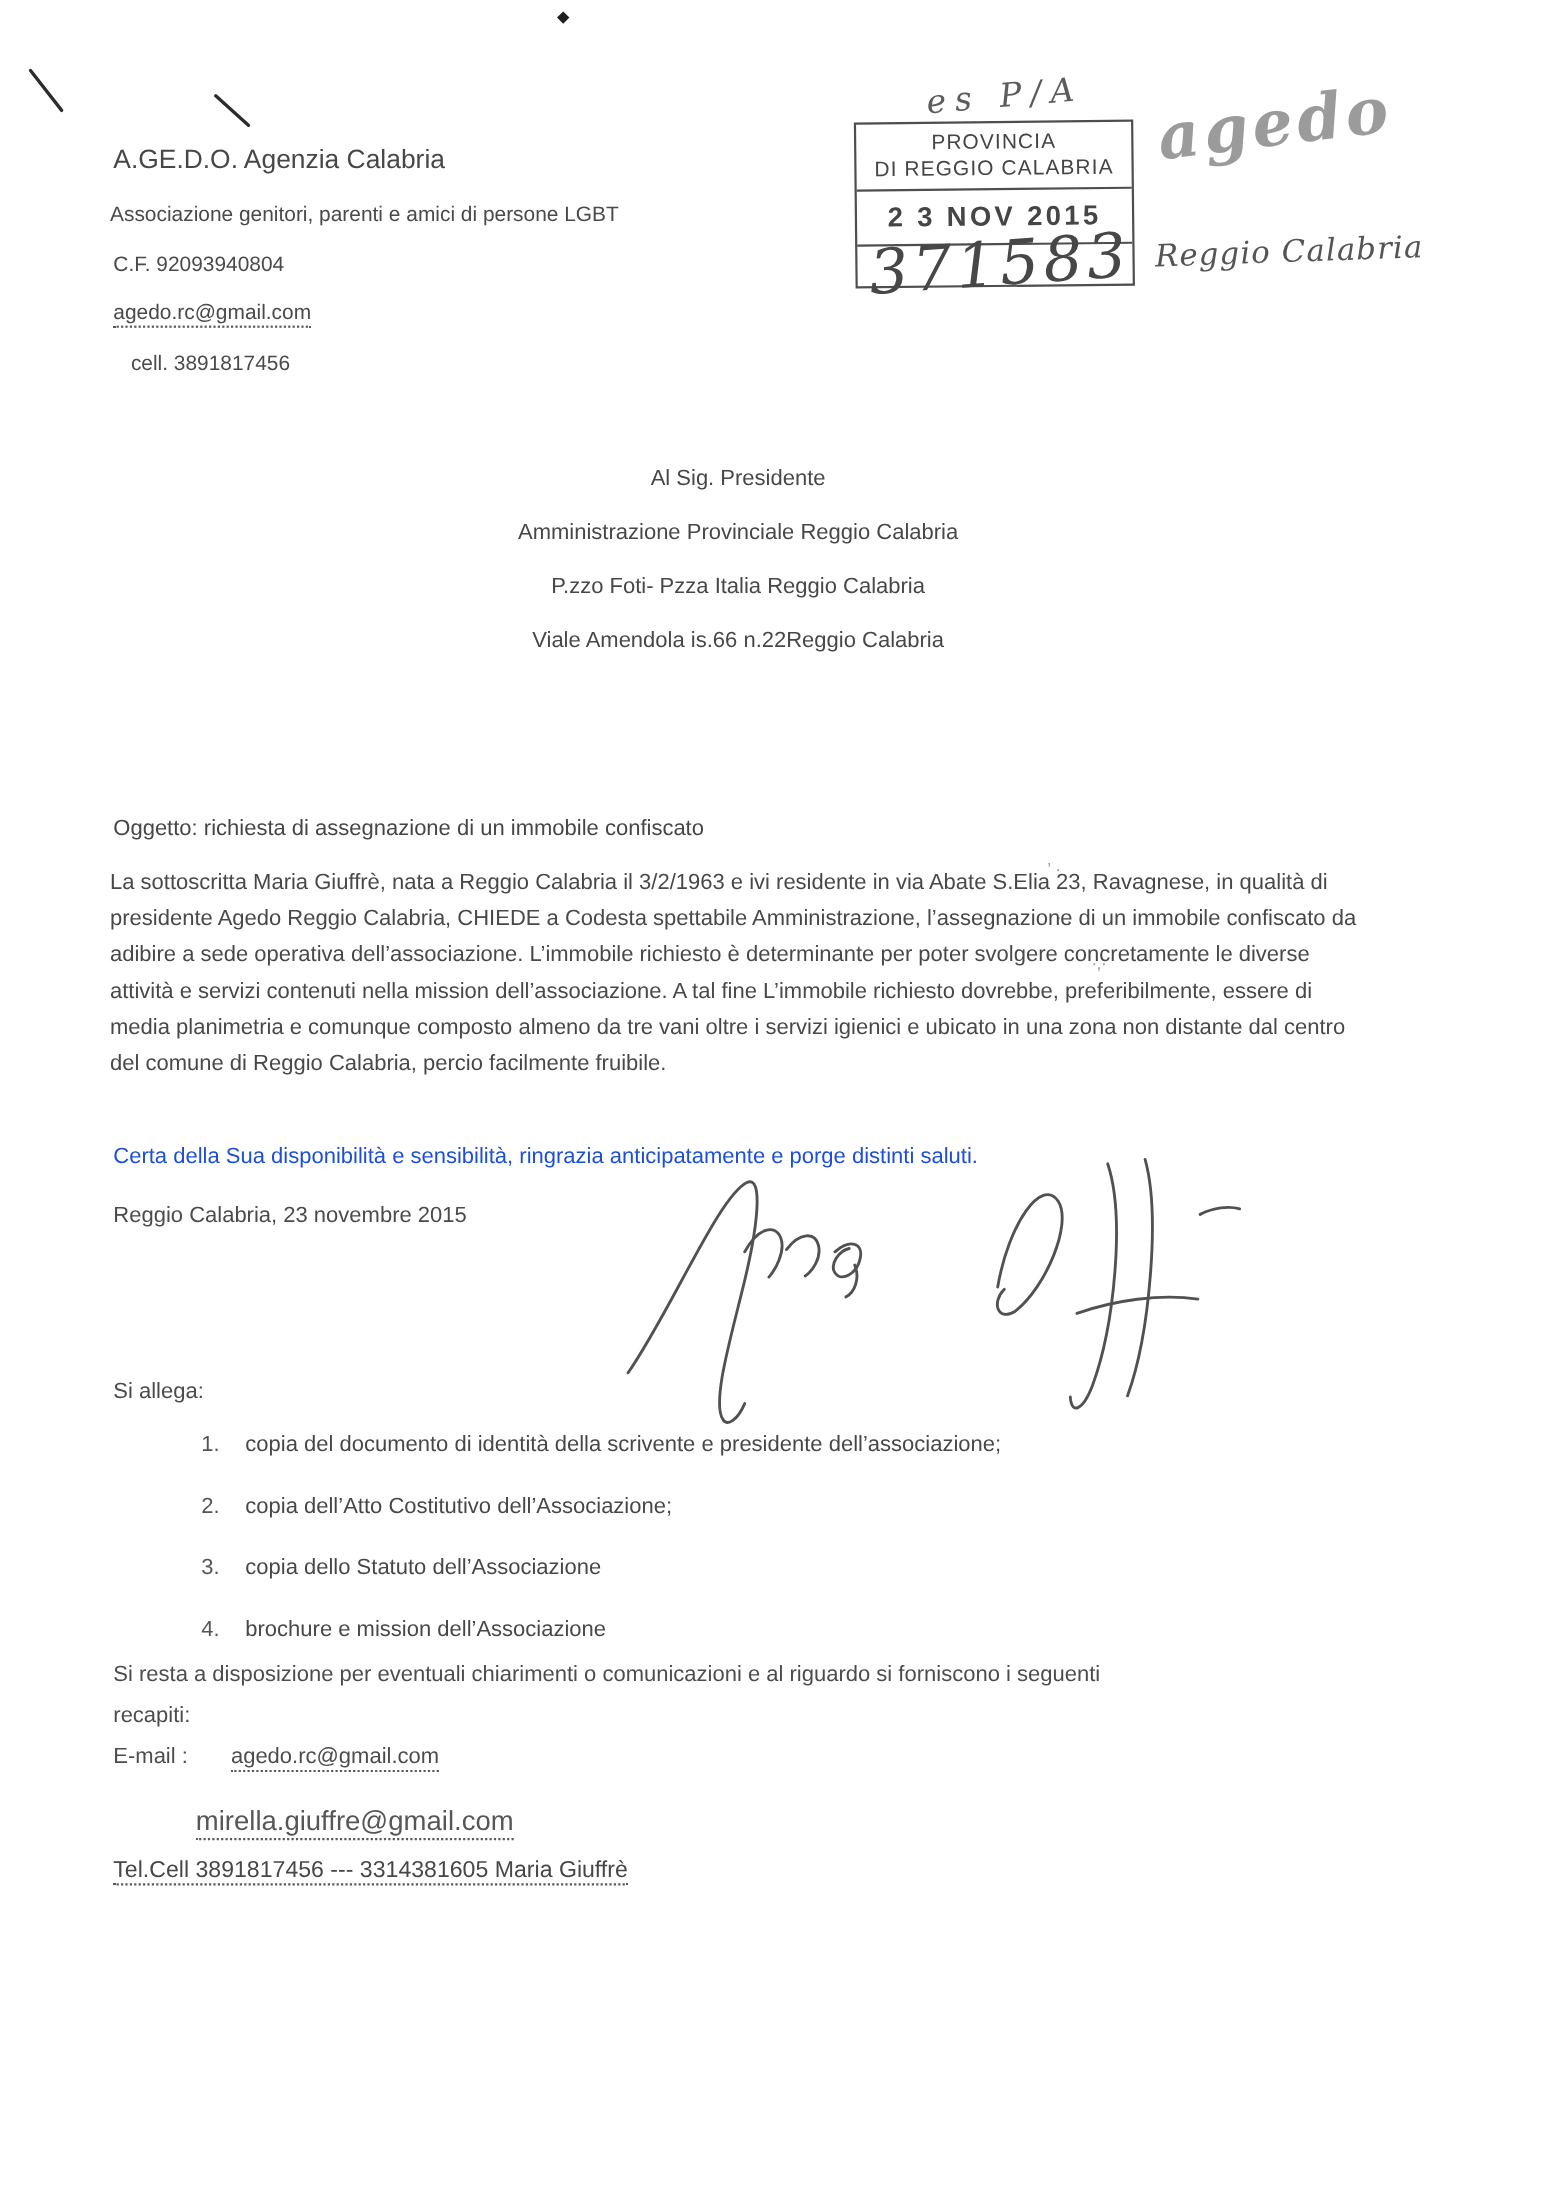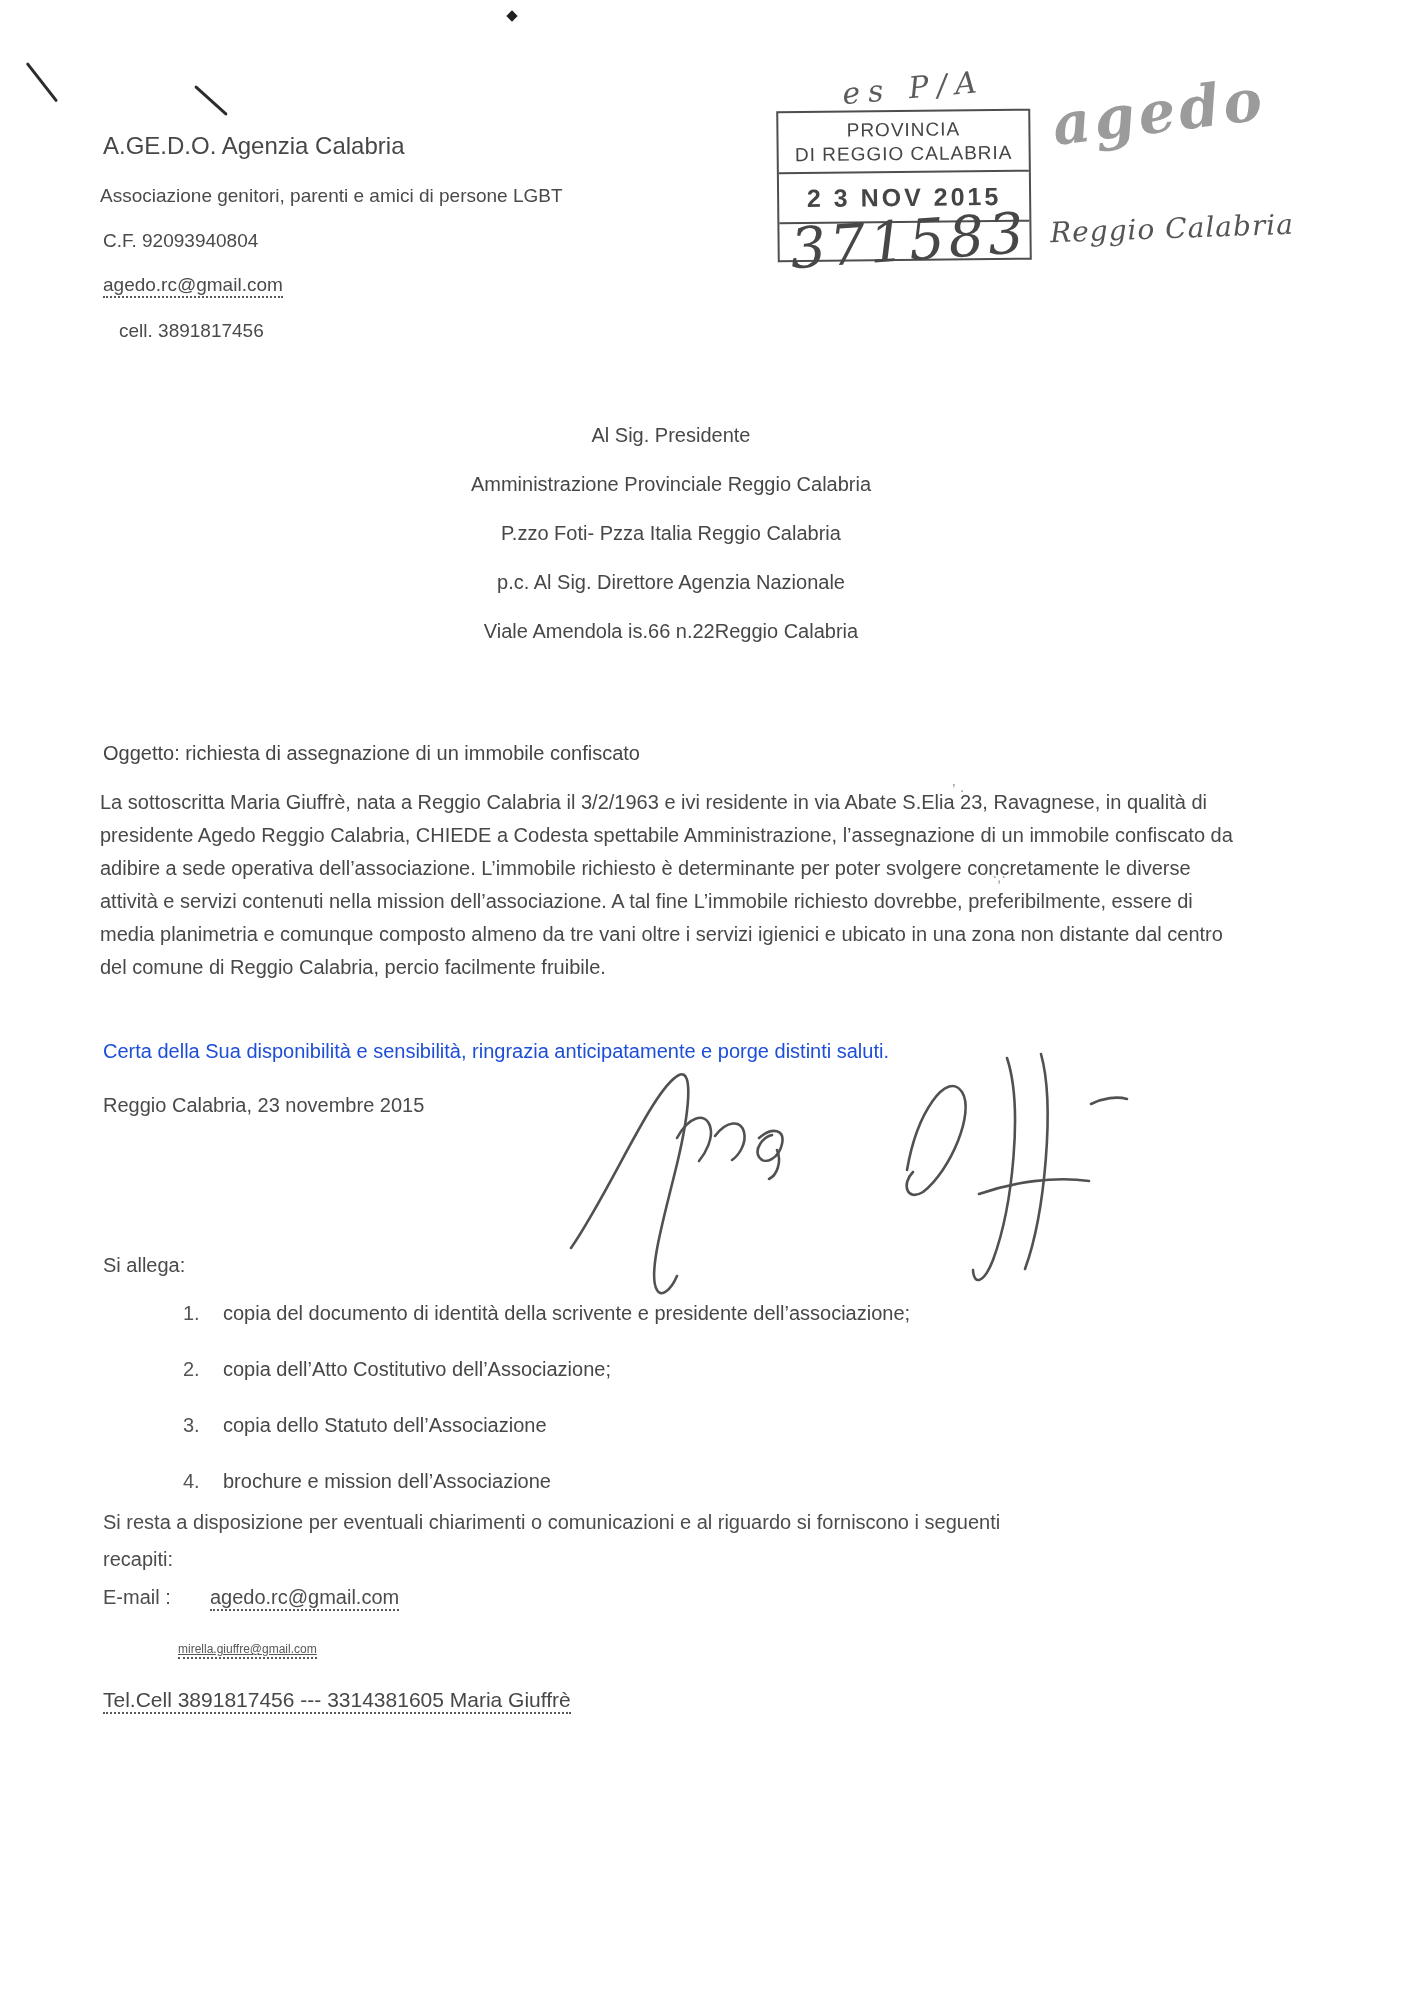--- a/index.html
+++ b/index.html
@@ -32,21 +32,21 @@
   .bodytext{left:100px;top:786px;width:1135px;font-size:20px;line-height:33px;color:#484848;}
   .closing{left:103px;top:1040px;width:1100px;font-size:20px;color:#1d4ed8;}
   .dateline{left:103px;top:1094px;font-size:20px;color:#4a4a4a;}
   
   .si-allega{left:103px;top:1254px;font-size:20px;color:#4a4a4a;}
   .att-item{left:183px;width:1100px;font-size:20px;color:#474747;}
   .att-num{display:inline-block;width:40px;color:#555;}
   
   .outro{left:103px;top:1504px;width:1200px;font-size:20px;line-height:37px;color:#4c4c4c;}
   .email-row{left:103px;top:1586px;font-size:20px;color:#4c4c4c;}
-  .email2-row{left:178px;top:1642px;font-size:12px;color:#565656;text-decoration:underline;}
+  .email2-row{left:178px;top:1642px;font-size:25px;color:#565656;}
   .tel-row{left:103px;top:1688px;font-size:21px;color:#474747;}
   
   .stroke1{left:28px;top:62px;width:49px;height:3px;background:#2c2c2c;transform:rotate(52deg);transform-origin:left top;border-radius:2px;}
   .stroke2{left:196px;top:85px;width:43px;height:3px;background:#2c2c2c;transform:rotate(42deg);transform-origin:left top;border-radius:2px;}
   .diamond{left:508px;top:12px;width:8px;height:8px;background:#1f1f1f;transform:rotate(45deg);}
   .speck{color:#9a9a9a;font-size:16px;}
   .sig{left:555px;top:1042px;}
 </style>
 </head>
 <body>
@@ -78,21 +78,20 @@
   </div>
   <div class="abs hand protocol">371583</div>
 
   <div class="abs hand agedo-logo">agedo</div>
   <div class="abs hand agedo-sub">Reggio Calabria</div>
 
   <div class="abs recipient">
     <div>Al Sig. Presidente</div>
     <div>Amministrazione Provinciale Reggio Calabria</div>
     <div>P.zzo Foti- Pzza Italia Reggio Calabria</div>
-    <div>p.c. Al Sig. Direttore Agenzia Nazionale</div>
     <div>Viale Amendola is.66 n.22Reggio Calabria</div>
   </div>
 
   <div class="abs subject">Oggetto: richiesta di assegnazione di un immobile  confiscato</div>
   <div class="abs bodytext">La sottoscritta Maria Giuffrè, nata a Reggio Calabria il 3/2/1963 e ivi residente in via Abate S.Elia 23, Ravagnese, in qualità di presidente Agedo Reggio Calabria, CHIEDE a Codesta spettabile Amministrazione, l’assegnazione di un immobile confiscato da adibire a sede operativa dell’associazione. L’immobile richiesto è determinante per poter svolgere concretamente le diverse attività e servizi contenuti nella mission dell’associazione. A tal fine L’immobile richiesto dovrebbe, preferibilmente, essere di media planimetria e comunque composto almeno da tre vani oltre i servizi igienici e ubicato in una zona non distante dal centro del comune di Reggio Calabria, percio facilmente fruibile.</div>
   <div class="abs closing">Certa della Sua disponibilità e sensibilità, ringrazia anticipatamente e porge distinti saluti.</div>
   <div class="abs dateline">Reggio Calabria, 23 novembre 2015</div>
 
   <svg class="abs sig" width="590" height="270" viewBox="0 0 590 270">
     <g fill="none" stroke="#3a3a3a" stroke-width="2.6" stroke-linecap="round" opacity="0.88">

